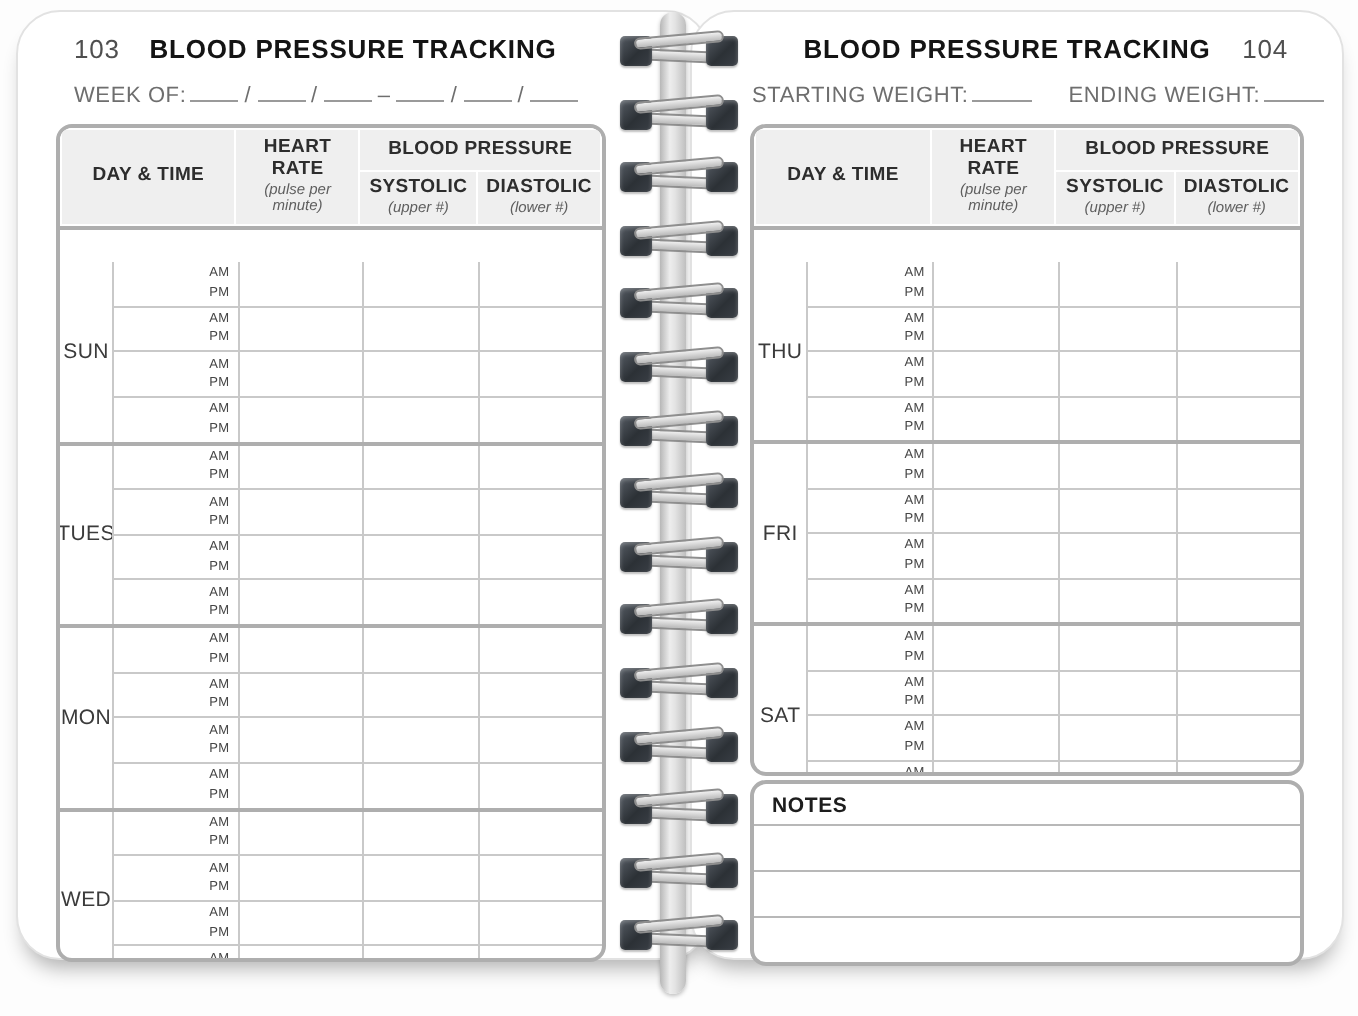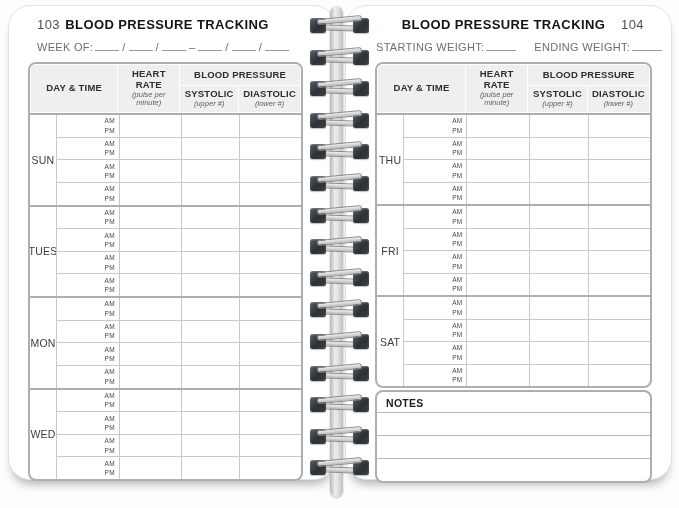--- a/index.html
+++ b/index.html
@@ -2,21 +2,21 @@
 <html><head>
 <meta charset="utf-8">
 <style>
   html,body{margin:0;padding:0;background:#fff;}
   .scene{position:relative;width:679px;height:508px;background:#fdfdfd;overflow:hidden;
          font-family:"Liberation Sans",sans-serif;}
 
   
   .page{position:absolute;top:5px;height:473px;background:#fff;border:1px solid #e2e2e2;
         border-radius:22px;box-shadow:0 8px 10px -4px rgba(0,0,0,.30);}
-  .page.left{left:8px;width:326px;}
+  .page.left{left:8px;width:326px;padding-left:19px;}
   .page.right{left:345px;width:325px;}
 
   .page-num{position:absolute;top:11px;font-size:13px;color:#4f4f4f;letter-spacing:.4px;}
   .page.left  .page-num{left:28px;}
   .page.right .page-num{right:27px;margin-left:28px;}
   .page-title{position:absolute;top:11px;left:0;right:10px;text-align:center;font-weight:bold;
               font-size:13px;letter-spacing:.4px;color:#141414;}
 
   .subline{position:absolute;top:35px;font-size:11px;color:#6e6e6e;letter-spacing:.3px;white-space:nowrap;}
   .page.left  .subline{left:28px;}
@@ -37,21 +37,21 @@
          text-align:center;}
   .h-daytime{grid-row:1/3;grid-column:1;}
   .h-hr{grid-row:1/3;grid-column:2;}
   .h-bp{grid-row:1;grid-column:3/5;text-align:center;}
   .h-sys{grid-row:2;grid-column:3;justify-content:center;}
   .h-dia{grid-row:2;grid-column:4;}
   .h-label{font-weight:bold;font-size:9.5px;color:#2d2d2d;letter-spacing:.2px;line-height:1.15;}
   .h-hr .h-label{max-width:44px;}
   .h-sub{font-style:italic;font-size:7.5px;color:#5e5e5e;line-height:1.15;max-width:54px;}
 
-  .day-area{display:flex;flex-direction:column;height:calc(100% - 51px);}
+  .day-area{display:flex;flex-direction:column;height:calc(100% - 51px);margin-top:16px;}
   .day-block{flex:1;display:flex;min-height:0;}
   .day-block + .day-block{border-top:2px solid #aeaeae;}
   .day-cell{width:9.6%;display:flex;align-items:center;justify-content:center;font-size:10.5px;
             color:#3b3b3b;letter-spacing:.2px;}
   .day-rows{flex:1;display:flex;flex-direction:column;border-left:1px solid #c9c9c9;min-width:0;}
   .subrow{flex:1;display:grid;grid-template-columns:62fr 62fr 59fr 62fr;min-height:0;}
   .subrow + .subrow{border-top:1px solid #c9c9c9;}
   .subrow > .cell{border-left:1px solid #c9c9c9;}
   .time-cell{display:flex;flex-direction:column;align-items:flex-end;justify-content:center;
              padding-right:4px;font-size:6.5px;color:#464646;line-height:1.45;letter-spacing:.2px;}

